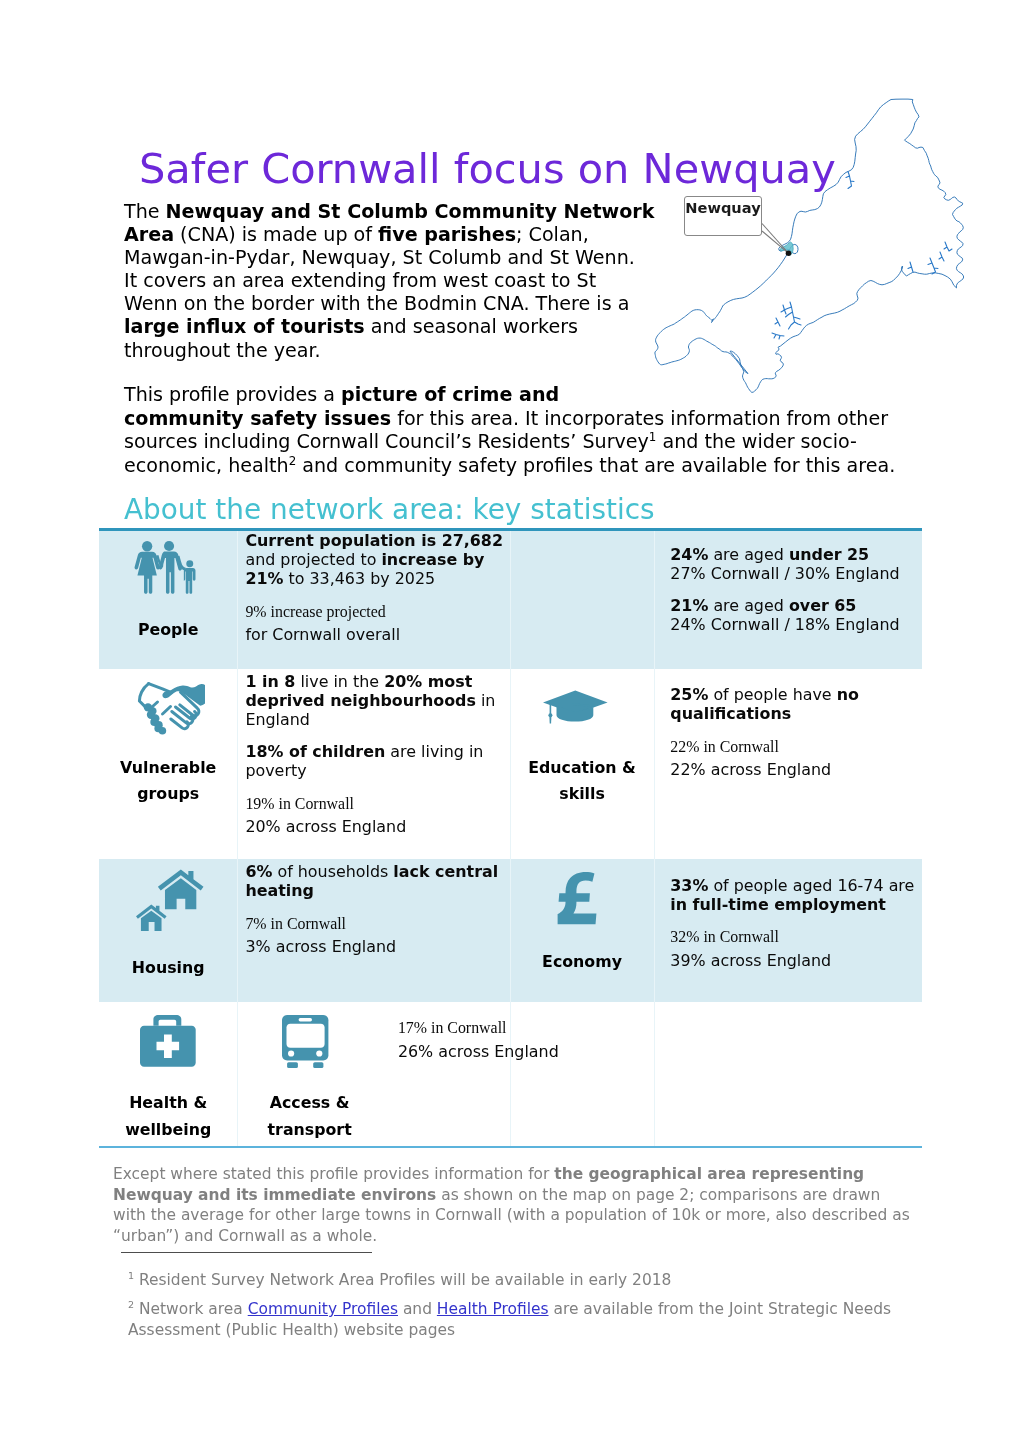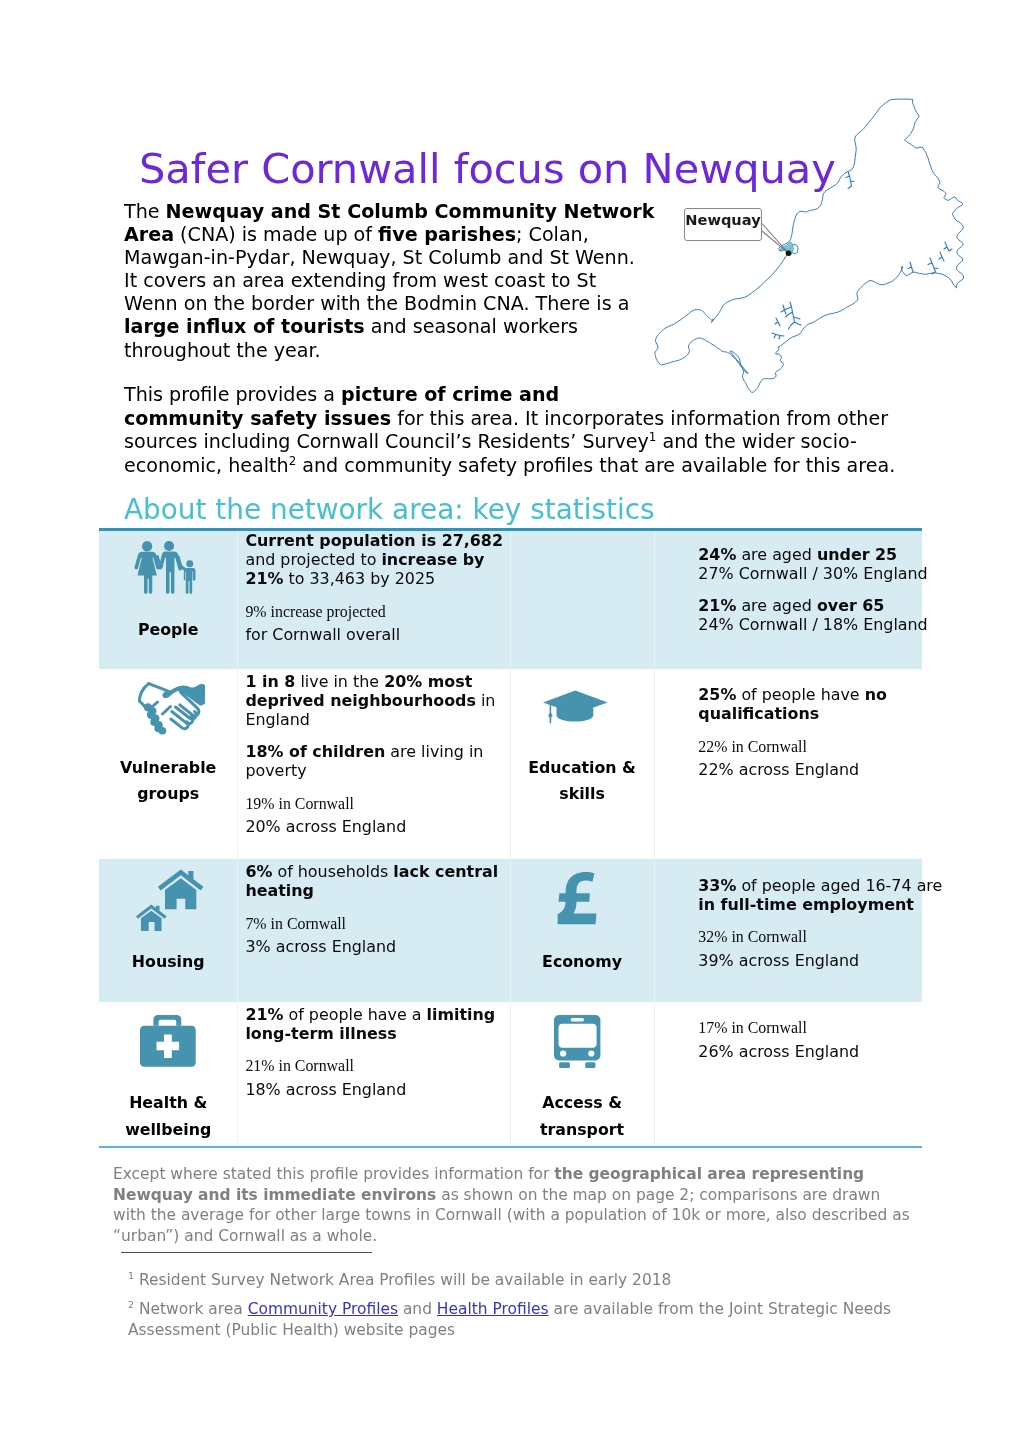--- a/index.html
+++ b/index.html
@@ -8,33 +8,33 @@
 .abs{position:absolute;}
 b{font-weight:bold;}
 sup{font-size:0.62em;vertical-align:super;line-height:0;}
 
 #title{left:123px;top:148px;font-size:41.5px;color:#6d28d9;line-height:1.0;white-space:nowrap;margin-left:16px;}
 #intro1{left:124px;top:200px;font-size:19.1px;color:#000;line-height:23.1px;white-space:nowrap;}
 #intro2{left:124px;top:383px;font-size:19.1px;color:#000;line-height:23.6px;white-space:nowrap;}
 #sechead{left:124px;top:495.5px;font-size:27.9px;color:#45C0D0;line-height:1.0;white-space:nowrap;}
 
 #map{left:600px;top:80px;width:400px;height:320px;}
-#maplabel{left:684px;top:208px;width:78px;height:33px;border:1px solid #888;background:#fff;
+#maplabel{left:684px;top:196px;width:78px;height:40px;border:1px solid #888;background:#fff;
  border-radius:3px;box-sizing:border-box;}
 #maplabel span{position:absolute;left:0;right:0;top:2px;text-align:center;font-size:14.6px;
  font-weight:bold;color:#1a1a1a;}
 
 #stats{left:99px;top:528.3px;width:823px;}
 .srow{position:relative;display:flex;box-sizing:border-box;}
 .srow.shade{background:#D7EBF2;}
 .cell{position:relative;box-sizing:border-box;}
 .c-ico{width:138.4px;flex:0 0 138.4px;}
 .c-txt{width:272.4px;flex:0 0 272.4px;padding-top:3px;padding-left:8px;}
 .c-ico2{width:144.5px;flex:0 0 144.5px;}
-.c-txt2{width:267.7px;flex:0 0 267.7px;padding-top:16.6px;padding-left:16px;margin-left:28px;}
+.c-txt2{width:267.7px;flex:0 0 267.7px;padding-top:16.6px;padding-left:16px;}
 .divv{position:absolute;top:0;bottom:0;width:1px;background:#E8F4F8;}
 .ilabel{position:absolute;left:0;right:0;font-size:15.8px;font-weight:bold;color:#000;
  text-align:center;line-height:26.4px;}
 .iconbox{position:absolute;}
 .stxt{font-size:15.9px;color:#0a0a0a;line-height:19.1px;white-space:nowrap;}
 .stxt p{margin:0 0 13.3px 0;}
 .stxt p.tight{margin-bottom:4.2px;font-family:Liberation Serif, serif;}
 .stxt p:last-child{margin-bottom:0;}
 #rule-top{left:99px;top:528.3px;width:823px;height:2.6px;background:#2F95BC;z-index:5;}
 #rule-bot{left:99px;top:1146px;width:823px;height:1.7px;background:#5CB3DC;z-index:5;}
@@ -176,21 +176,21 @@
   <div class="divv" style="left:555.3px"></div>
   <div class="cell c-ico">
         <div class="iconbox" style="left:36.9px;top:9.6px;width:68px;height:63px"><svg viewBox="0 0 69 63" width="100%" height="100%" preserveAspectRatio="xMidYMid meet">
             <g fill="#4593AE">
 <path d="M45.5,0 L53.1,5.9 L53.1,1.6 L58.3,1.6 L58.3,9.9 L68.5,17.6 L65.7,21.4 L45.5,6.0 L25.1,21.4 L22.2,17.6 Z"></path>
 <path d="M45.5,9.0 L61.2,20.9 L61.2,40.4 L50.0,40.4 L50.0,29.8 L41.2,29.8 L41.2,40.4 L29.4,40.4 L29.4,20.9 Z"></path>
 <path d="M15.5,35.5 L20.2,39.2 L20.2,36.8 L23.8,36.8 L23.8,42.0 L31.0,47.4 L29.1,49.9 L15.5,39.6 L1.9,49.9 L0,47.4 Z"></path>
 <path d="M15.5,41.8 L25.9,49.6 L25.9,62.4 L18.8,62.4 L18.8,53.3 L12.9,53.3 L12.9,62.4 L5.0,62.4 L5.0,49.6 Z"></path>
 </g>
           </svg></div>
-        <div class="ilabel" style="top:90px">Housing</div>
+        <div class="ilabel" style="top:96px">Housing</div>
       </div>
   <div class="cell c-txt">
         <div class="stxt">
           <p><b>6%</b> of households <b>lack central</b><br><b>heating</b></p>
           <p class="tight">7% in Cornwall</p>
           <p>3% across England</p>
         </div>
       </div>
   <div class="cell c-ico2">
         <div class="iconbox" style="left:46.5px;top:12.9px;width:41px;height:53px"><svg viewBox="0 0 56 76" width="100%" height="100%" preserveAspectRatio="none">
@@ -214,27 +214,20 @@
   <div class="divv" style="left:555.3px"></div>
   <div class="cell c-ico">
         <div class="iconbox" style="left:40.6px;top:13.1px;width:56px;height:52px"><svg viewBox="0 0 56 52" width="100%" height="100%" preserveAspectRatio="xMidYMid meet">
             <g fill="#4593AE">
 <path d="M17.6,0 L37.2,0 C39.2,0 41.3,2.0 41.3,4.0 L41.3,10.7 L36.2,10.7 L36.2,6.5 C36.2,5.5 35.4,4.7 34.4,4.7 L20.4,4.7 C19.4,4.7 18.6,5.5 18.6,6.5 L18.6,10.7 L13.4,10.7 L13.4,4.0 C13.4,2.0 15.6,0 17.6,0 Z"></path>
 <path d="M4.0,10.7 L51.7,10.7 C53.9,10.7 55.7,12.5 55.7,14.7 L55.7,47.7 C55.7,49.9 53.9,51.7 51.7,51.7 L4.0,51.7 C1.8,51.7 0,49.9 0,47.7 L0,14.7 C0,12.5 1.8,10.7 4.0,10.7 Z"></path>
 <path d="M24.0,19.5 L31.8,19.5 L31.8,26.8 L39.1,26.8 L39.1,35.2 L31.8,35.2 L31.8,43.0 L24.0,43.0 L24.0,35.2 L16.5,35.2 L16.5,26.8 L24.0,26.8 Z" fill="#ffffff"></path>
 </g>
           </svg></div>
         <div class="ilabel" style="top:88.5px">Health &amp;<br>wellbeing</div>
-      </div>
-  <div class="cell c-txt">
-        <div class="stxt">
-          <p><b>21%</b> of people have a <b>limiting</b><br><b>long-term illness</b></p>
-          <p class="tight">21% in Cornwall</p>
-          <p>18% across England</p>
-        </div>
       </div>
   <div class="cell c-ico2">
         <div class="iconbox" style="left:44.7px;top:13.2px;width:47px;height:54px"><svg viewBox="0 0 47 54" width="100%" height="100%" preserveAspectRatio="xMidYMid meet">
             <g fill="#4593AE">
 <path d="M5.2,0 L41.2,0 C44.1,0 46.4,2.3 46.4,5.2 L46.4,40.3 C46.4,43.2 44.1,45.5 41.2,45.5 L5.2,45.5 C2.3,45.5 0,43.2 0,40.3 L0,5.2 C0,2.3 2.3,0 5.2,0 Z"></path>
 <rect x="16.6" y="3.1" width="13.4" height="3.4" rx="1.7" fill="#ffffff"></rect>
 <path d="M8.3,8.7 L38.8,8.7 C41.0,8.7 42.6,10.3 42.6,12.5 L42.6,28.9 C42.6,31.1 41.0,32.7 38.8,32.7 L8.3,32.7 C6.1,32.7 4.5,31.1 4.5,28.9 L4.5,12.5 C4.5,10.3 6.1,8.7 8.3,8.7 Z" fill="#ffffff"></path>
 <circle cx="9.1" cy="38.5" r="3.1" fill="#ffffff"></circle>
 <circle cx="37.3" cy="38.5" r="3.1" fill="#ffffff"></circle>
 <rect x="5.1" y="47.2" width="10.8" height="5.9" rx="1.6"></rect>

